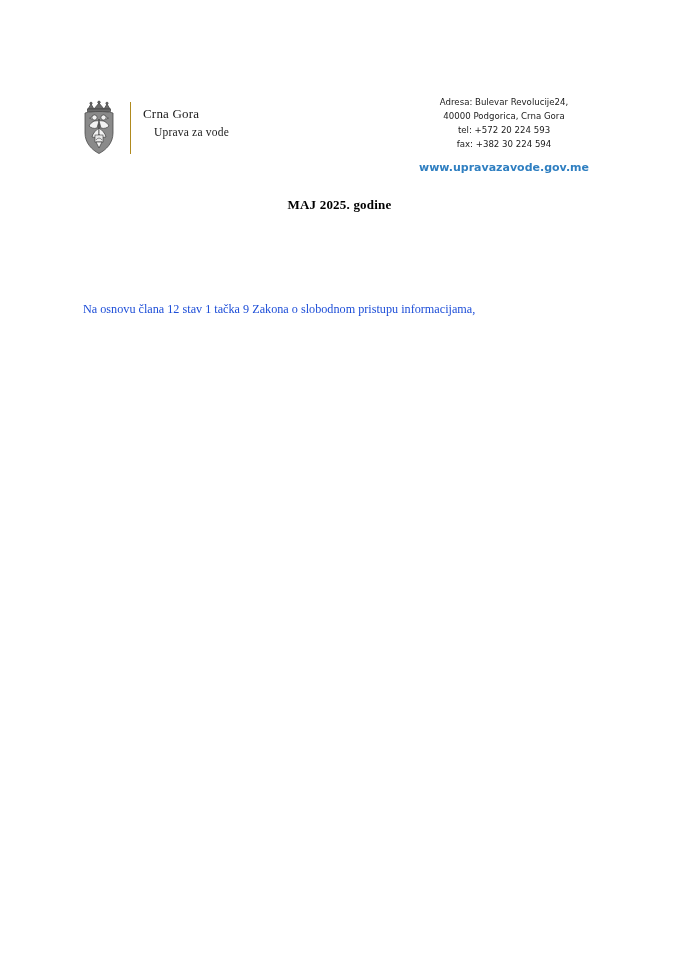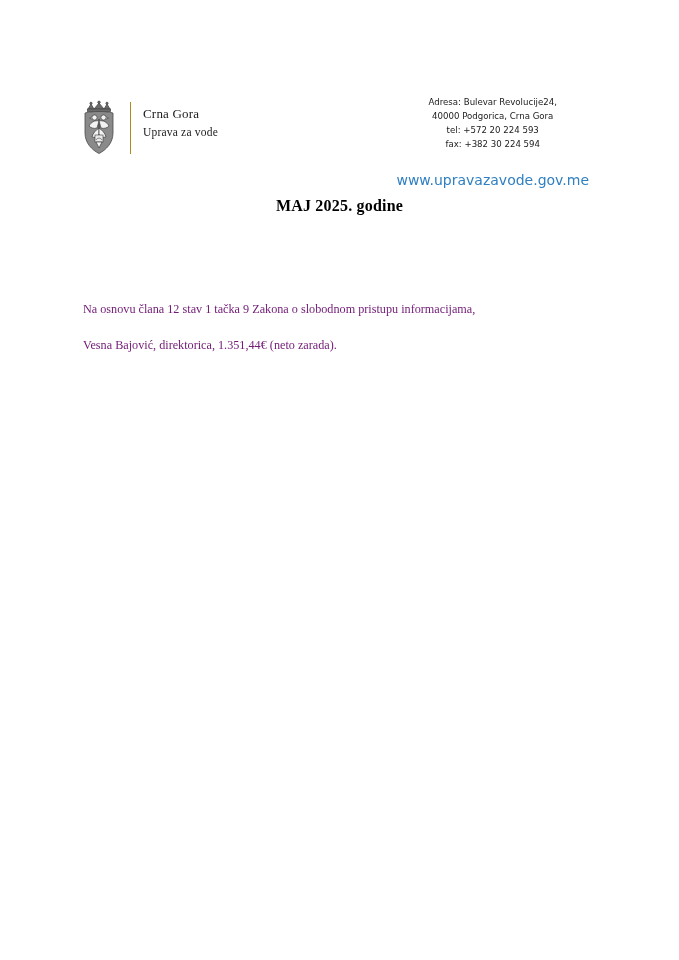--- a/index.html
+++ b/index.html
@@ -69,63 +69,65 @@
     font-size: 13px;
     color: #1a1a1a;
     letter-spacing: 0.2px;
   }
 
   .org-name-2 {
     font-family: "Liberation Serif", serif;
     font-size: 11.5px;
     color: #1a1a1a;
     letter-spacing: 0.2px;
+    margin-left: 11px;
   }
 
   .contact-block {
     position: absolute;
     right: 90px;
     top: 0px;
     text-align: center;
     font-family: "DejaVu Sans", sans-serif;
     font-size: 8.6px;
     line-height: 1.62;
     color: #1a1a1a;
   }
 
   .contact-block .site {
     color: #2f7fc1;
-    margin-top: 17px;
+    margin-top: 7px;
     display: block;
-    font-size: 14px;
+    font-size: 11px;
+    font-weight: bold;
   }
 
   
   .doc-title {
     position: absolute;
     top: 197px;
     left: 0;
     width: 679px;
     text-align: center;
     font-family: "Liberation Serif", serif;
     font-weight: bold;
-    font-size: 16px;
+    font-size: 13px;
     letter-spacing: 0.2px;
   }
 
   
   .body-text {
     position: absolute;
     top: 300px;
     left: 83px;
     width: 513px;
     font-family: "Liberation Serif", serif;
     font-size: 12.2px;
     line-height: 1.5;
-    color: #701a75;
+    color: #1d4ed8;
   }
 
   .para {
     margin: 0 0 18px 0;
   }
 
   .para.justify {
     text-align: justify;
   }
 
@@ -185,16 +187,15 @@
       <div>fax: +382 30 224 594</div>
       <span class="site">www.upravazavode.gov.me</span>
     </div>
 
   </div>
 
   <div class="doc-title">MAJ 2025. godine</div>
 
   <div class="body-text">
     <p class="para">Na osnovu člana 12 stav 1 tačka 9 Zakona o slobodnom pristupu informacijama,</p>
-    <p class="para">Vesna Bajović, direktorica,  1.351,44€ (neto zarada).</p>
   </div>
 
 </div>
 
 </body></html>

